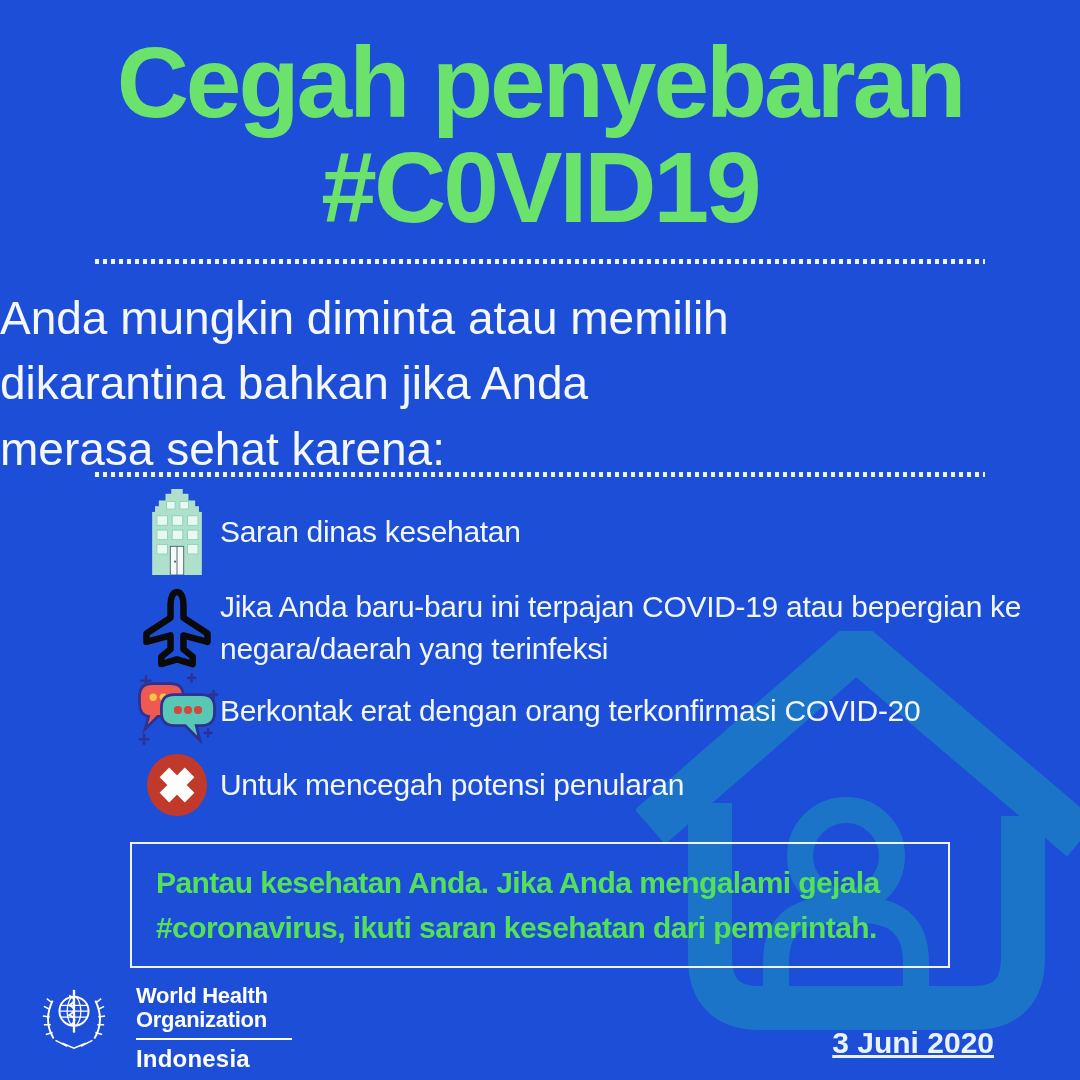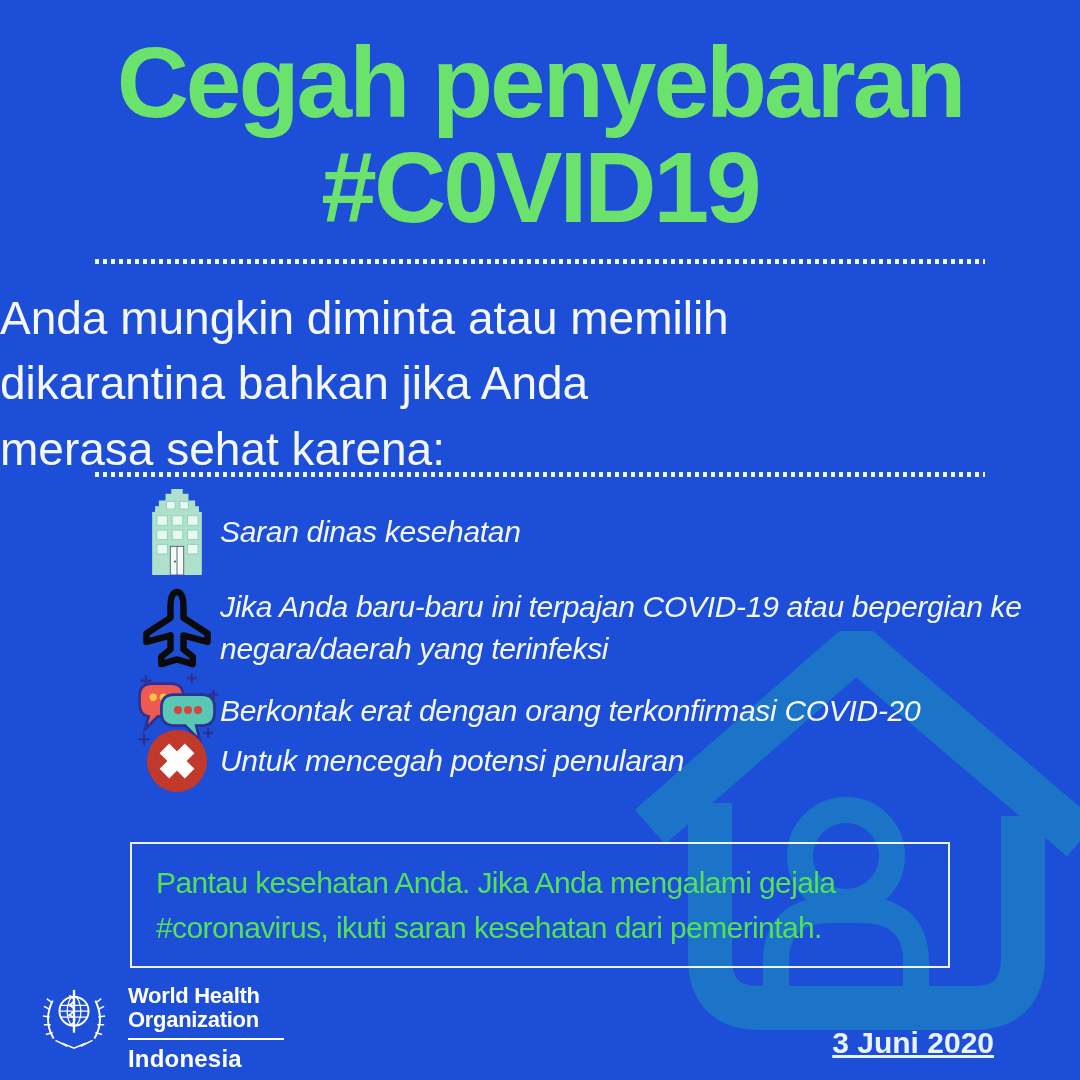--- a/index.html
+++ b/index.html
@@ -26,37 +26,37 @@
   .subtitle{
     left:0;right:0;top:286px;text-align:left;
     color:#f4f8fc;font-size:46px;line-height:1.42;white-space:pre-line;
   }
   .reason{
     position:absolute;z-index:1;left:134px;display:flex;align-items:center;
   }
   .reason .iconbox{width:86px;display:flex;justify-content:center;align-items:center;flex:0 0 86px;}
   .reason p{
     margin:0;color:#f2f7fb;font-size:30px;line-height:1.4;
-    letter-spacing:-0.3px;white-space:pre-line;font-style:italic;
+    letter-spacing:-0.3px;white-space:pre-line;
   }
   .r1{top:488px;height:88px;}
   .r2{top:584px;height:88px;}
   .r3{top:664px;height:94px;}
-  .r4{top:728px;height:66px;}
+  .r4{top:752px;height:66px;}
   .advisory{
     position:absolute;z-index:1;left:130px;top:842px;width:820px;height:126px;
     box-sizing:border-box;border:2px solid #eef3f8;
     display:flex;align-items:center;padding:0 10px 0 24px;
   }
   .advisory p{
-    margin:0;color:#55e05a;font-weight:normal;font-size:30px;line-height:1.5;
+    margin:0;color:#55e05a;font-weight:bold;font-size:30px;line-height:1.5;
     letter-spacing:-0.6px;white-space:pre-line;
   }
   .who{
-    position:absolute;z-index:1;left:40px;top:984px;display:flex;gap:20px;align-items:flex-start;
+    position:absolute;z-index:1;left:40px;top:984px;display:flex;gap:28px;align-items:flex-start;
   }
   .who-text{color:#ffffff;}
   .who-name{font-size:22px;font-weight:bold;line-height:1.1;letter-spacing:-0.3px;white-space:pre-line;}
   .who-rule{width:156px;border-top:2px solid #ffffff;margin:6px 0 5px 0;}
   .who-region{font-size:24px;font-weight:bold;letter-spacing:0.2px;}
   .date{
     position:absolute;z-index:1;right:86px;top:1026px;
     color:#e9f3fc;font-size:30px;font-weight:600;text-decoration:underline;
   }
 </style>

